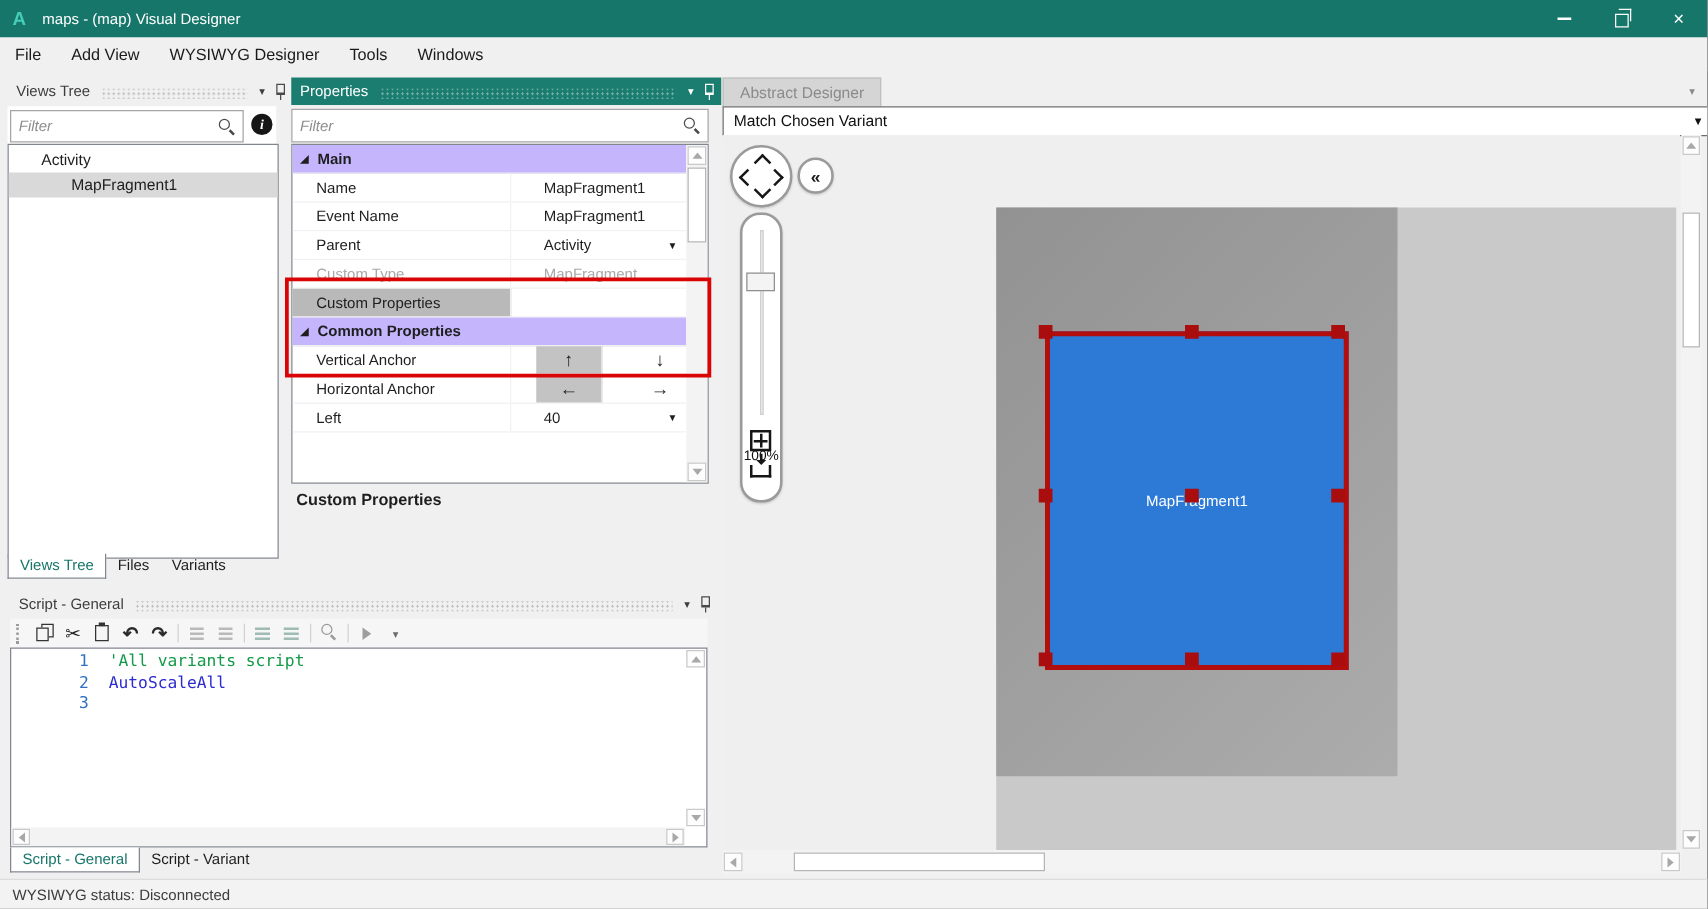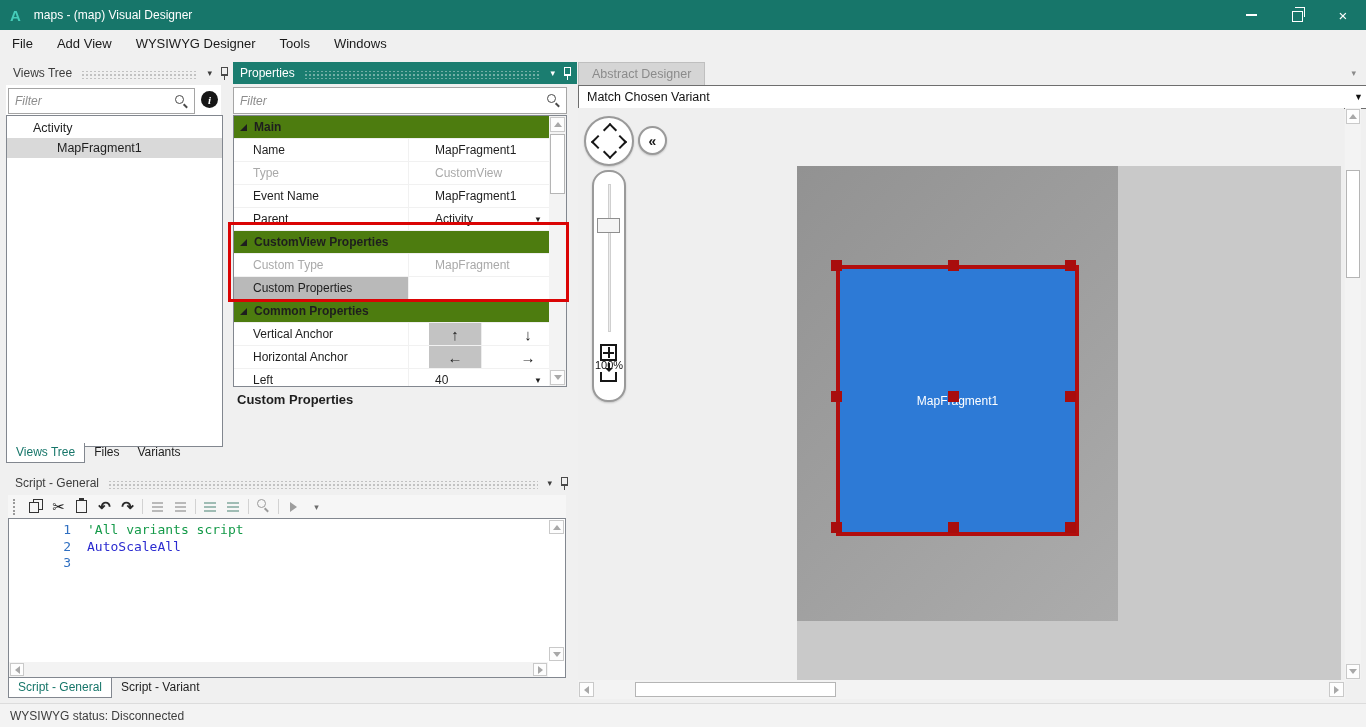--- a/index.html
+++ b/index.html
@@ -57,21 +57,21 @@
   .tree-row{height:20px;display:flex;align-items:center;font-size:12.5px;}
   .tree-row.selected{background:#d9d9d9;}
 
   .tab-strip{display:flex;align-items:stretch;}
   .tab{padding:2px 9px 4px;font-size:12px;color:#1e1e1e;display:flex;align-items:center;}
   .tab.active{background:#fff;border:1px solid #82878f;border-top:none;color:#17766a;}
 
   
   .prop-grid{background:#fff;border:1px solid #82878f;overflow:hidden;}
   .grid-rows{position:absolute;left:0;top:0;right:17px;bottom:0;}
-  .pg-group{height:22px;display:flex;align-items:center;padding-left:6px;background:#4d7c0f;
+  .pg-group{height:22px;display:flex;align-items:center;padding-left:6px;background:#c4b5fd;
             border-bottom:1px solid #efefef;font-weight:bold;}
   .tri{width:0;height:0;border-bottom:7px solid #1e1e1e;border-left:7px solid transparent;
        margin-right:7px;flex:none;}
   .pg-row{height:22px;display:flex;border-bottom:1px solid #f1f1f1;gap:20px;}
   .pg-lbl{width:155px;flex:none;display:flex;align-items:center;padding-left:19px;
           border-right:1px solid #f1f1f1;}
   .pg-val{flex:1;display:flex;align-items:center;padding-left:6px;position:relative;}
   .pg-row.readonly .pg-lbl,.pg-row.readonly .pg-val{color:#a9a9a9;}
   .pg-lbl.sel{background:#b9b9b9;}
   .dd{margin-left:auto;margin-right:7px;font-size:8px;color:#1e1e1e;}
@@ -248,42 +248,32 @@
         <div class="pg-group">
           <span class="tri"></span>
           <span>Main</span>
         </div>
         <div class="pg-row">
           <div class="pg-lbl">Name</div>
           <div class="pg-val">
             <span>MapFragment1</span>
           </div>
         </div>
-        <div class="pg-row readonly">
-          <div class="pg-lbl">Type</div>
-          <div class="pg-val">
-            <span>CustomView</span>
-          </div>
-        </div>
         <div class="pg-row">
           <div class="pg-lbl">Event Name</div>
           <div class="pg-val">
             <span>MapFragment1</span>
           </div>
         </div>
         <div class="pg-row">
           <div class="pg-lbl">Parent</div>
           <div class="pg-val">
             <span>Activity</span>
             <span class="dd">▼</span>
           </div>
-        </div>
-        <div class="pg-group">
-          <span class="tri"></span>
-          <span>CustomView Properties</span>
         </div>
         <div class="pg-row readonly">
           <div class="pg-lbl">Custom Type</div>
           <div class="pg-val">
             <span>MapFragment</span>
           </div>
         </div>
         <div class="pg-row">
           <div class="pg-lbl sel">Custom Properties</div>
           <div class="pg-val">

